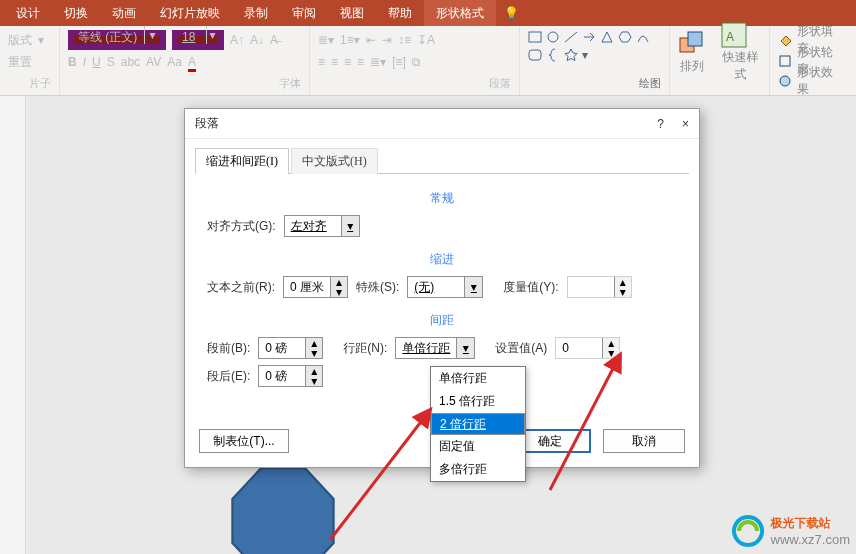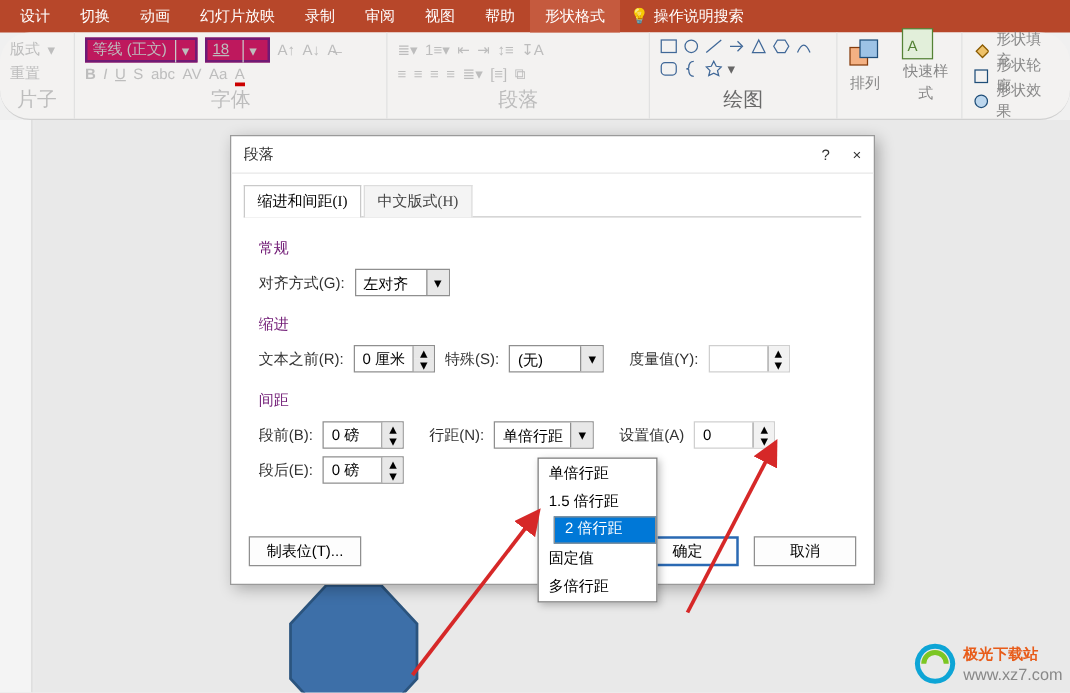--- a/index.html
+++ b/index.html
@@ -1,80 +1,79 @@
 <!DOCTYPE html>
 <html><head>
 <meta charset="utf-8">
 <style>
 *{box-sizing:border-box;margin:0;padding:0;font-family:"Microsoft YaHei",sans-serif;font-size:12px;}
 body{background:#f0f0f0;width:856px;height:554px;overflow:hidden;position:relative;}
 .ribbon-tabs{background:#b7472a;display:flex;align-items:center;height:26px;color:#fff;padding-left:4px;}
 .ribbon-tabs .tab{padding:0 12px;height:26px;display:flex;align-items:center;cursor:pointer;}
 .ribbon-tabs .tab.active{background:#c55a3e;}
 .ribbon-tabs .bulb{margin-left:8px;opacity:.9;}
-.ribbon{background:#f3f2f1;height:70px;display:flex;border-bottom:1px solid #d0d0d0;border-radius:24px;}
+.ribbon{background:#f3f2f1;height:70px;display:flex;border-bottom:1px solid #d0d0d0;}
 .ribbon .grp{border-right:1px solid #e1e1e1;padding:4px 8px;display:flex;flex-direction:column;justify-content:space-between;color:#888;}
 .ribbon .grp.disabled *{color:#bdbdbd;}
 .ribbon .row{display:flex;align-items:center;gap:6px;height:20px;}
-.ribbon .glabel{text-align:center;color:#6a6a6a;font-size:16px;margin-top:2px;}
-.combo{display:flex;align-items:flex-start;border:2px solid #701a75;background:#be185d;height:20px;}
+.ribbon .glabel{text-align:right;color:#6a6a6a;font-size:11px;margin-top:2px;}
+.combo{display:flex;align-items:flex-end;border:6px solid #701a75;background:#7f1d1d;height:20px;}
 .combo input{border:none;outline:none;width:70px;padding:0 4px;color:#999;background:transparent;}
 .combo .btn{width:16px;height:18px;display:flex;align-items:center;justify-content:center;border-left:1px solid #c9c9c9;}
 .pane{position:absolute;left:0;top:96px;right:0;bottom:0;background:#eaeaea;}
 .leftbar{position:absolute;left:0;top:0;width:26px;bottom:0;background:#f4f4f4;border-right:1px solid #d8d8d8;color:#666;writing-mode:vertical-rl;text-align:center;padding-top:6px;}
 .canvas{position:absolute;left:28px;top:0;right:0;bottom:0;background:#e9e9e9;}
 .shape{position:absolute;left:200px;top:370px;width:110px;height:110px;}
 .dialog{position:absolute;left:184px;top:108px;width:516px;height:360px;background:#fff;border:1px solid #9a9a9a;box-shadow:3px 3px 12px rgba(0,0,0,.3);}
 .titlebar{height:30px;display:flex;align-items:center;justify-content:space-between;padding:0 10px;border-bottom:1px solid #e8e8e8;}
 .titlebar .title{color:#333;}
 .titlebar .ctrls{display:flex;gap:18px;color:#333;}
 .tabstrip{display:flex;margin:8px 10px 0 10px;border-bottom:1px solid #c9c9c9;}
 .tabstrip .dtab{padding:4px 10px;border:1px solid #c9c9c9;border-bottom:none;background:#fff;margin-right:2px;position:relative;top:1px;font-family:Liberation Serif, serif;}
 .tabstrip .dtab.inactive{background:#f4f4f4;border-color:#ddd;color:#444;}
 .dlg-body{padding:8px 22px;}
 .dlg-group{margin:8px 0 14px 0;}
-.dlg-group .gtitle{color:#701a75;margin-bottom:8px;}
+.dlg-group .gtitle{color:#3b82f6;margin-bottom:8px;text-align:center;}
 .dlg-row{display:flex;align-items:center;gap:8px;margin:6px 0;}
 .dlg-row label{color:#333;}
-.sel{display:flex;align-items:flex-end;border:1px solid #8f8f8f;height:22px;background:#fff;}
+.sel{display:flex;align-items:center;border:1px solid #8f8f8f;height:22px;background:#fff;text-decoration:underline;}
 .sel .val{padding:0 6px;min-width:56px;}
 .sel .dd{width:18px;height:20px;border-left:1px solid #8f8f8f;background:#e8e8e8;display:flex;align-items:center;justify-content:center;}
 .spin{display:flex;align-items:center;border:1px solid #8f8f8f;height:22px;background:#fff;}
 .spin .val{padding:0 6px;min-width:46px;text-align:left;}
 .spin .btns{display:flex;flex-direction:column;border-left:1px solid #8f8f8f;}
 .spin .btns div{width:16px;height:10px;background:#e8e8e8;display:flex;align-items:center;justify-content:center;}
 .disabled-txt{color:#a8a8a8;}
 .disabled-box{background:#fff;border-color:#cfcfcf;}
 .disabled-box .dd,.disabled-box .btns div{background:#f2f2f2;}
 .dlg-footer{position:absolute;right:14px;bottom:14px;display:flex;gap:12px;}
 .dlg-btn{width:82px;height:24px;border:1px solid #8f8f8f;background:#fdfdfd;display:flex;align-items:center;justify-content:center;cursor:pointer;}
 .dlg-btn.primary{border:2px solid #2a69b3;}
 .tabstops{position:absolute;left:14px;bottom:14px;}
 .dropdown{position:absolute;left:430px;top:366px;width:96px;background:#fff;border:1px solid #7a7a7a;box-shadow:2px 2px 6px rgba(0,0,0,.25);}
 .dropdown .opt{padding:3px 8px;cursor:pointer;}
-.dropdown .opt.sel{background:#0078d7;color:#fff;margin-left:12px;}
+.dropdown .opt.sel{background:#0078d7;color:#fff;}
 .arrow{position:absolute;pointer-events:none;}
 .watermark{position:absolute;right:6px;bottom:6px;display:flex;align-items:center;gap:6px;color:#e85c1a;font-size:16px;font-weight:bold;}
 svg{display:block;}
 </style>
 </head>
 <body>
 
 <div class="ribbon-tabs">
   <div class="tab">设计</div>
   <div class="tab">切换</div>
   <div class="tab">动画</div>
   <div class="tab">幻灯片放映</div>
   <div class="tab">录制</div>
   <div class="tab">审阅</div>
   <div class="tab">视图</div>
   <div class="tab">帮助</div>
   <div class="tab active">形状格式</div>
   <span class="bulb">💡</span>
-  <div class="tab" style="padding-left:4px">操作说明搜索</div>
 </div>
 
 <div class="ribbon">
   <div class="grp disabled" style="width:60px">
     <div class="row">
         <span>版式</span>
         <span>▾</span>
       </div>
     <div class="row">
         <span>重置</span>

